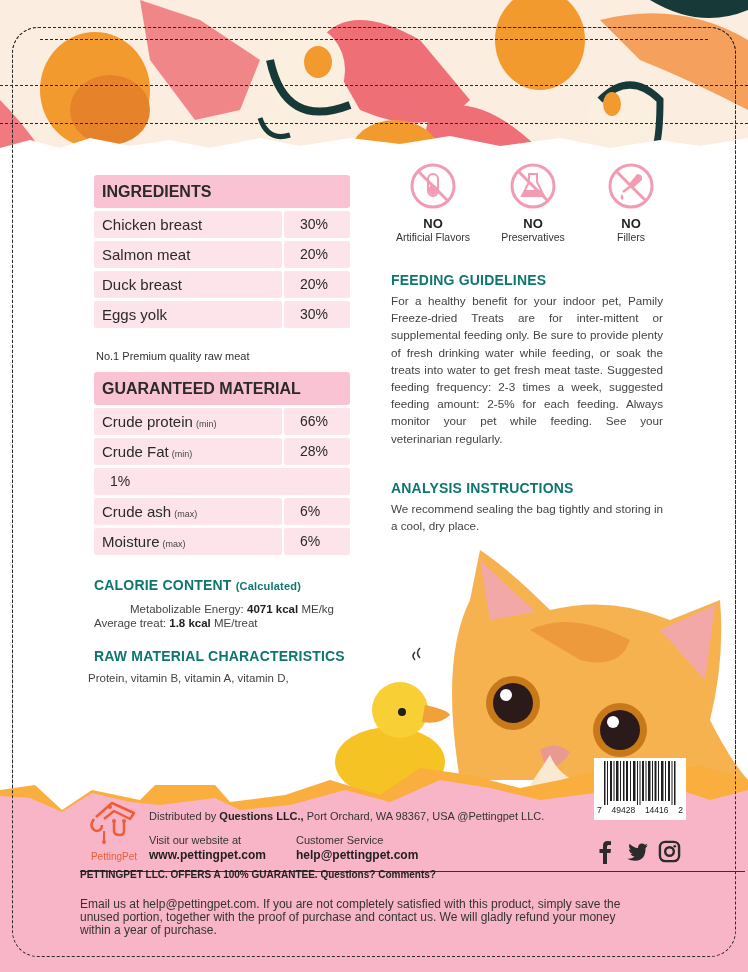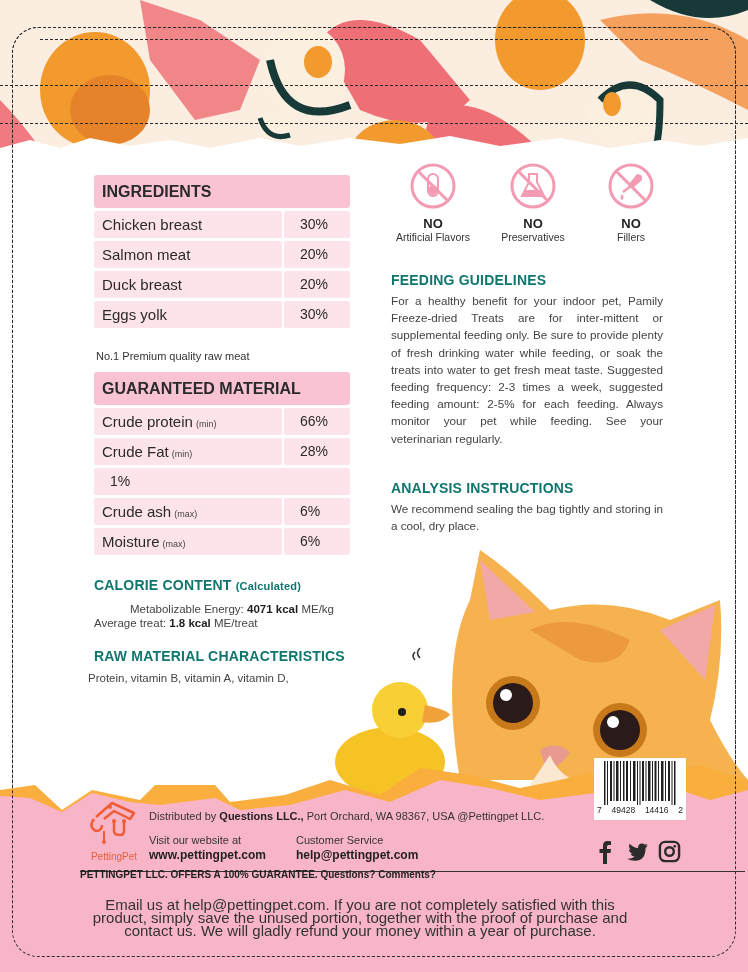--- a/index.html
+++ b/index.html
@@ -47,21 +47,21 @@
   .footer-col { position: absolute; top: 833px; font-size: 11px; color: #333; line-height: 15px; }
   .footer-col b { display: block; font-size: 12px; color: #1f1f1f; }
   .logo { position: absolute; left: 74px; top: 795px; width: 60px; text-align: center; margin-left: 10px; }
   .logo .name { font-size: 10px; color: #ef5d35; margin-top: 2px; }
   .barcode { position: absolute; left: 594px; top: 758px; width: 92px; height: 62px; background: #ffffff; }
   .barcode .bars { position: absolute; left: 10px; top: 3px; width: 72px; height: 44px; }
   .barcode .digits { position: absolute; left: 3px; top: 47px; width: 86px; font-size: 8.5px; color: #222; display: flex; justify-content: space-between; font-family: "Liberation Sans", sans-serif; }
   .social { position: absolute; top: 840px; }
   .divider { position: absolute; left: 80px; top: 871px; width: 665px; border-top: 1px solid #333; }
   .guar-title { position: absolute; left: 80px; top: 869px; font-size: 10px; font-weight: bold; color: #222; }
-  .guar-text { position: absolute; left: 80px; top: 898px; width: 560px; font-size: 15px; line-height: 13px; color: #333; text-align: center; }
+  .guar-text { position: absolute; left: 80px; top: 898px; width: 560px; font-size: 12px; line-height: 13px; color: #333; }
 </style>
 </head>
 <body>
 
 <div class="page">
 
   <div class="top-band">
     <svg width="748" height="160" viewBox="0 0 748 160">
       <rect x="0" y="0" width="748" height="160" fill="#fbeee0"></rect>
       <ellipse cx="95" cy="90" rx="55" ry="58" fill="#f39a2e"></ellipse>

